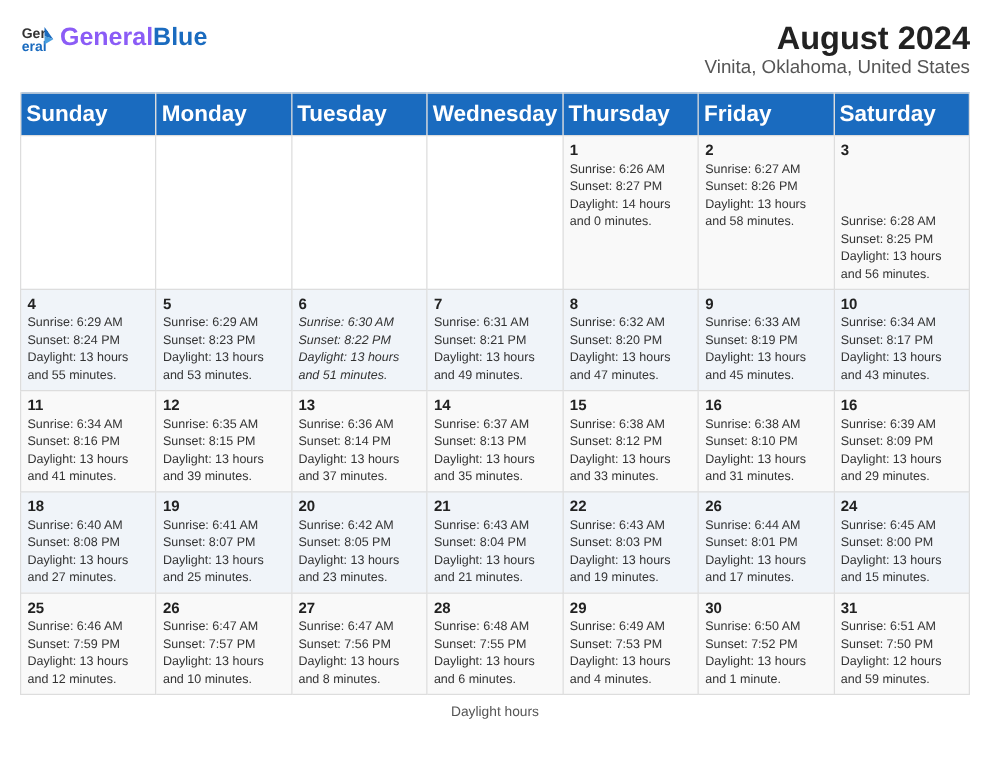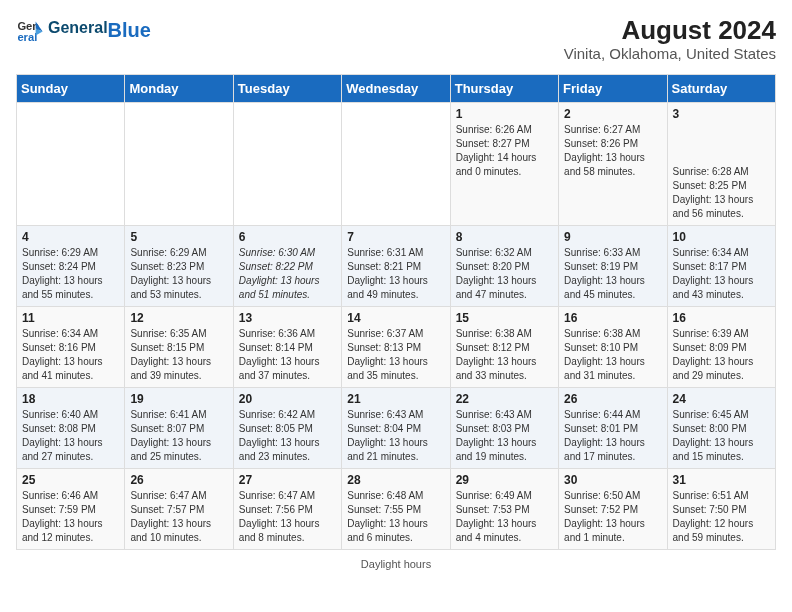--- a/index.html
+++ b/index.html
@@ -41,21 +41,21 @@
     .calendar {
       width: 100%;
       border-collapse: collapse;
       font-size: 11px;
     }
     .calendar thead tr th {
       background-color: #1a6bbf;
       color: #fff;
       padding: 6px 4px;
       text-align: left;
-      font-size: 13px;
+      font-size: 18px;
       font-weight: bold;
       border: 1px solid #ddd;
     }
     .calendar tbody tr td {
       vertical-align: top;
       padding: 4px 5px;
       border: 1px solid #ddd;
       width: calc(100% / 7);
       min-height: 80px;
       height: 80px;
@@ -94,21 +94,21 @@
 <div class="header-section">
   <div class="logo">
     <svg class="logo-icon" viewBox="0 0 40 40">
       <text x="2" y="20" font-size="16" font-weight="bold" fill="#333">Gen</text>
       <text x="2" y="36" font-size="16" font-weight="bold" fill="#1a6bbf">eral</text>
       <polygon points="28,8 38,22 28,18" fill="#1a6bbf"></polygon>
       <polygon points="28,18 38,22 28,28" fill="#4a9fdf"></polygon>
     </svg>
     <div>
       <div style="display:flex; gap:0;">
-        <span style="font-size:16px;font-weight:bold;color:#0c4a6e;">General</span>
+        <span style="font-size:20px;font-weight:bold;color:#8b5cf6;">General</span>
         <span style="font-size:20px;font-weight:bold;color:#1a6bbf;">Blue</span>
       </div>
     </div>
   </div>
   <div class="title-section">
     <div class="main-title">August 2024</div>
     <div class="subtitle">Vinita, Oklahoma, United States</div>
   </div>
 </div>
 

